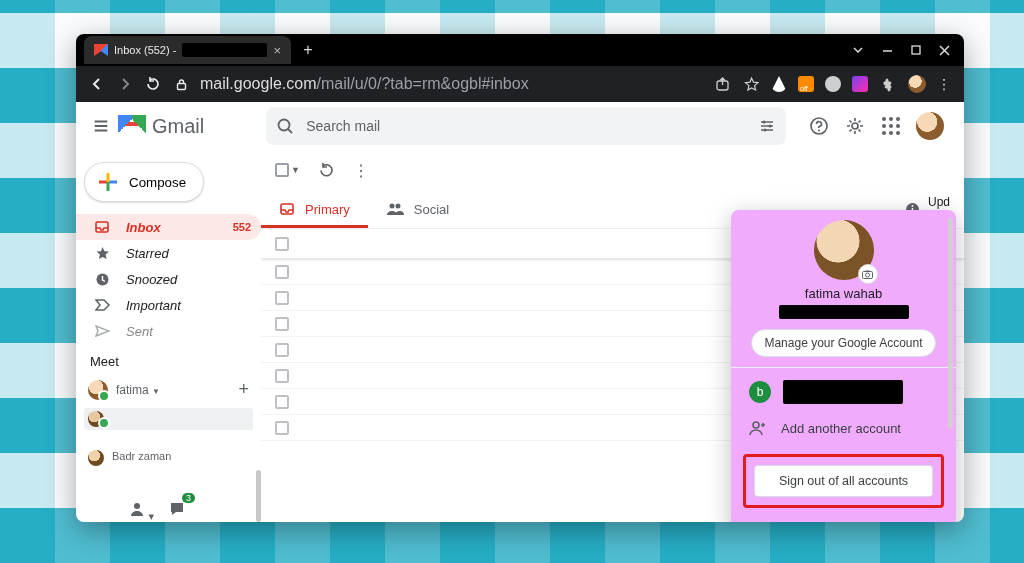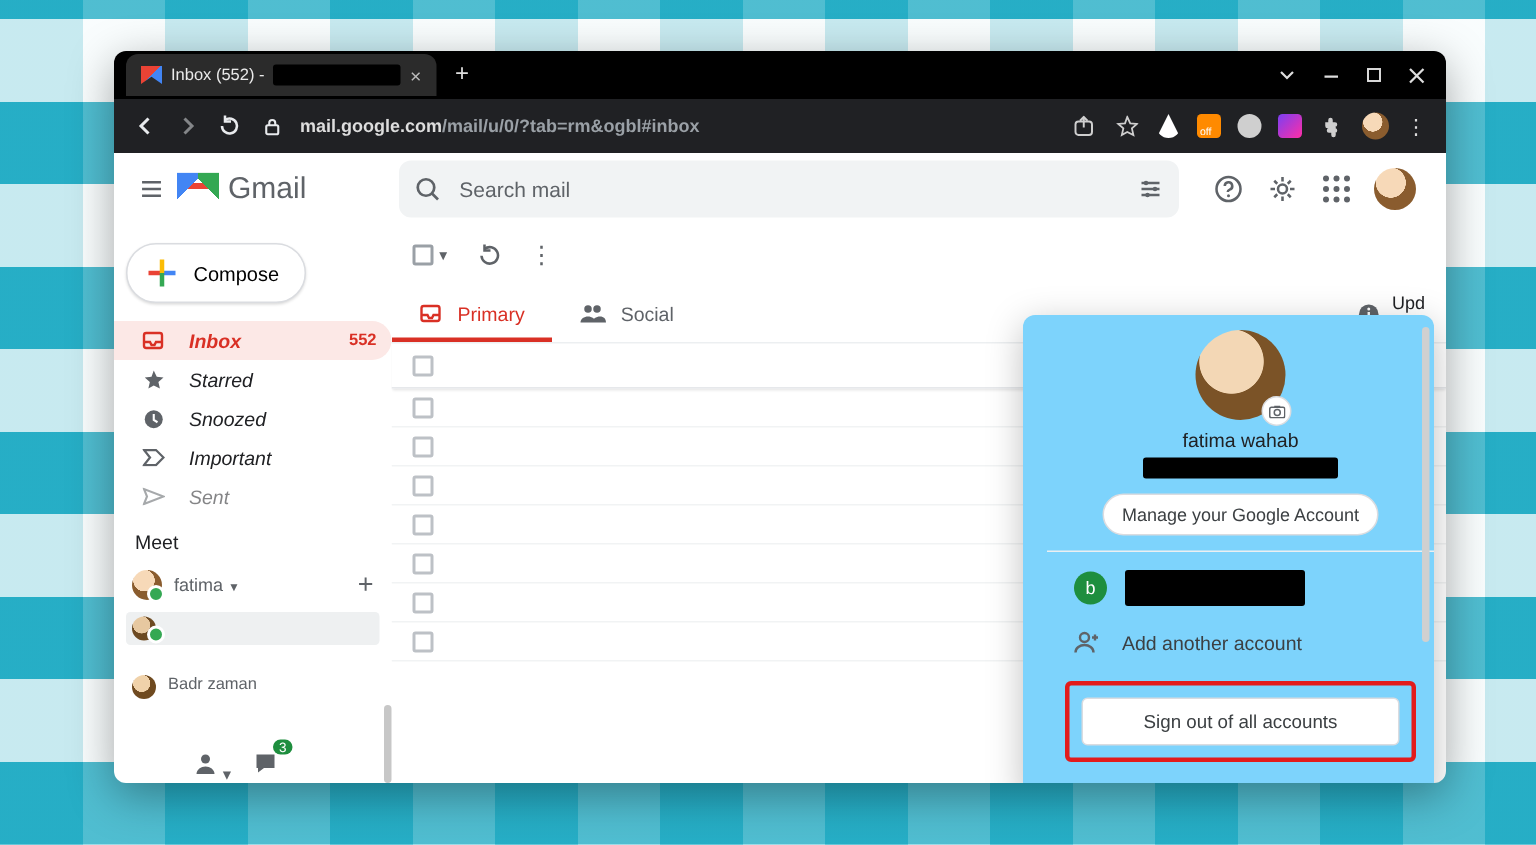--- a/index.html
+++ b/index.html
@@ -23,21 +23,21 @@
     display:flex; align-items:center; gap:6px; padding:0 10px; font-size:11px; color:#eaeaea; max-width:230px;
   }
   .tab .mask { width:85px; height:14px; background:#000; border-radius:2px; }
   .tab-x { font-size:13px; color:#bbb; }
   .newtab { width:18px; height:18px; margin-left:8px; display:flex; align-items:center; justify-content:center; color:#ddd; font-size:16px; }
   .winbtns { margin-left:auto; display:flex; align-items:center; gap:18px; padding-right:14px; color:#ddd; font-size:12px; }
   .winbtns span svg { display:block; }
   .addrbar { height:36px; background:#202124; display:flex; align-items:center; gap:10px; padding:0 12px; color:#cfcfcf; }
   .navicon { color:#cfcfcf; display:flex; align-items:center; justify-content:center; width:18px; height:18px; }
   .navicon svg { stroke:#cfcfcf; }
-  .url { font-size:12px; color:#ddd;font-weight:bold; }
+  .url { font-size:16px; color:#ddd; }
   .url .dim { color:#9aa0a6; }
   .addr-right { margin-left:auto; display:flex; align-items:center; gap:11px; }
   .ext-dot { width:16px; height:16px; border-radius:50%; }
   .avatar-sm {
     width:18px; height:18px; border-radius:50%;
     background: radial-gradient(circle at 40% 35%, #f7d9b8 0 40%, #8a5c2e 41% 100%);
   }
   .kebab { letter-spacing:1px; font-size:14px; color:#ddd; }
   .gmail-header {
     height:48px; display:flex; align-items:center; padding:0 16px; gap:8px; border-bottom:0;
@@ -117,22 +117,22 @@
   .mtab .tic{display:flex;}
   .upd { margin-left:auto; display:flex; align-items:center; gap:8px; padding-right:14px; color:#5f6368; font-size:12px;}
   .rowlist { flex:1; overflow:hidden; }
   .mrow { height:26px; display:flex; align-items:center; padding:0 14px; border-bottom:1px solid #f1f3f4;}
   .mrow .cbx{border-color:#bdc1c6;}
   .mrow.first { box-shadow: 0 1px 2px rgba(0,0,0,0.12); border-bottom:1px solid #e6e8eb; background:#fff; height:30px;}
   .dates { position:absolute; right:14px; bottom:12px; display:flex; flex-direction:column; gap:8px; font-size:11px; color:#5f6368; align-items:flex-end;}
   .dates .chev{ margin-top:2px; }
   
   .popup {
-    position:absolute; right:8px; top:60px; width:274px; background:#7dd3fc; border-radius:8px;
-    box-shadow:0 6px 24px rgba(0,0,0,0.25); padding:10px 0 8px 16px; z-index:20;
+    position:absolute; right:8px; top:60px; width:225px; background:#f0abfc; border-radius:8px;
+    box-shadow:0 6px 24px rgba(0,0,0,0.25); padding:10px 0 8px 0; z-index:20;
   }
   .popup .scroll{position:absolute;right:3px;top:8px;width:5px;height:210px;background:#d0d0d0;border-radius:3px;}
   .popup .avatar-lg{ width:60px;height:60px;border-radius:50%;margin:0 auto;display:block;
     background:radial-gradient(circle at 40% 35%,#f3d7b5 0 40%,#7b5327 41% 100%); position:relative;}
   .popup .cam{ position:absolute; right:-4px; bottom:-4px; width:20px;height:20px;border-radius:50%;background:#fff;border:1px solid #dadce0;display:flex;align-items:center;justify-content:center;color:#5f6368;font-size:11px;}
   .popup .uname{ text-align:center; font-size:13px; color:#202124; margin-top:6px;}
   .popup .email-mask{ width:130px;height:14px;background:#000;margin:4px auto 10px auto;border-radius:2px;}
   .popup .manage{ display:block; margin:0 auto 10px auto; border:1px solid #dadce0; background:#fff; border-radius:16px; padding:6px 12px; font-size:12px; color:#3c4043;}
   .popup hr{border:none;border-top:1px solid #eceff1;margin:6px 0;}
   .acct-row{ display:flex; align-items:center; gap:12px; padding:6px 18px;}

